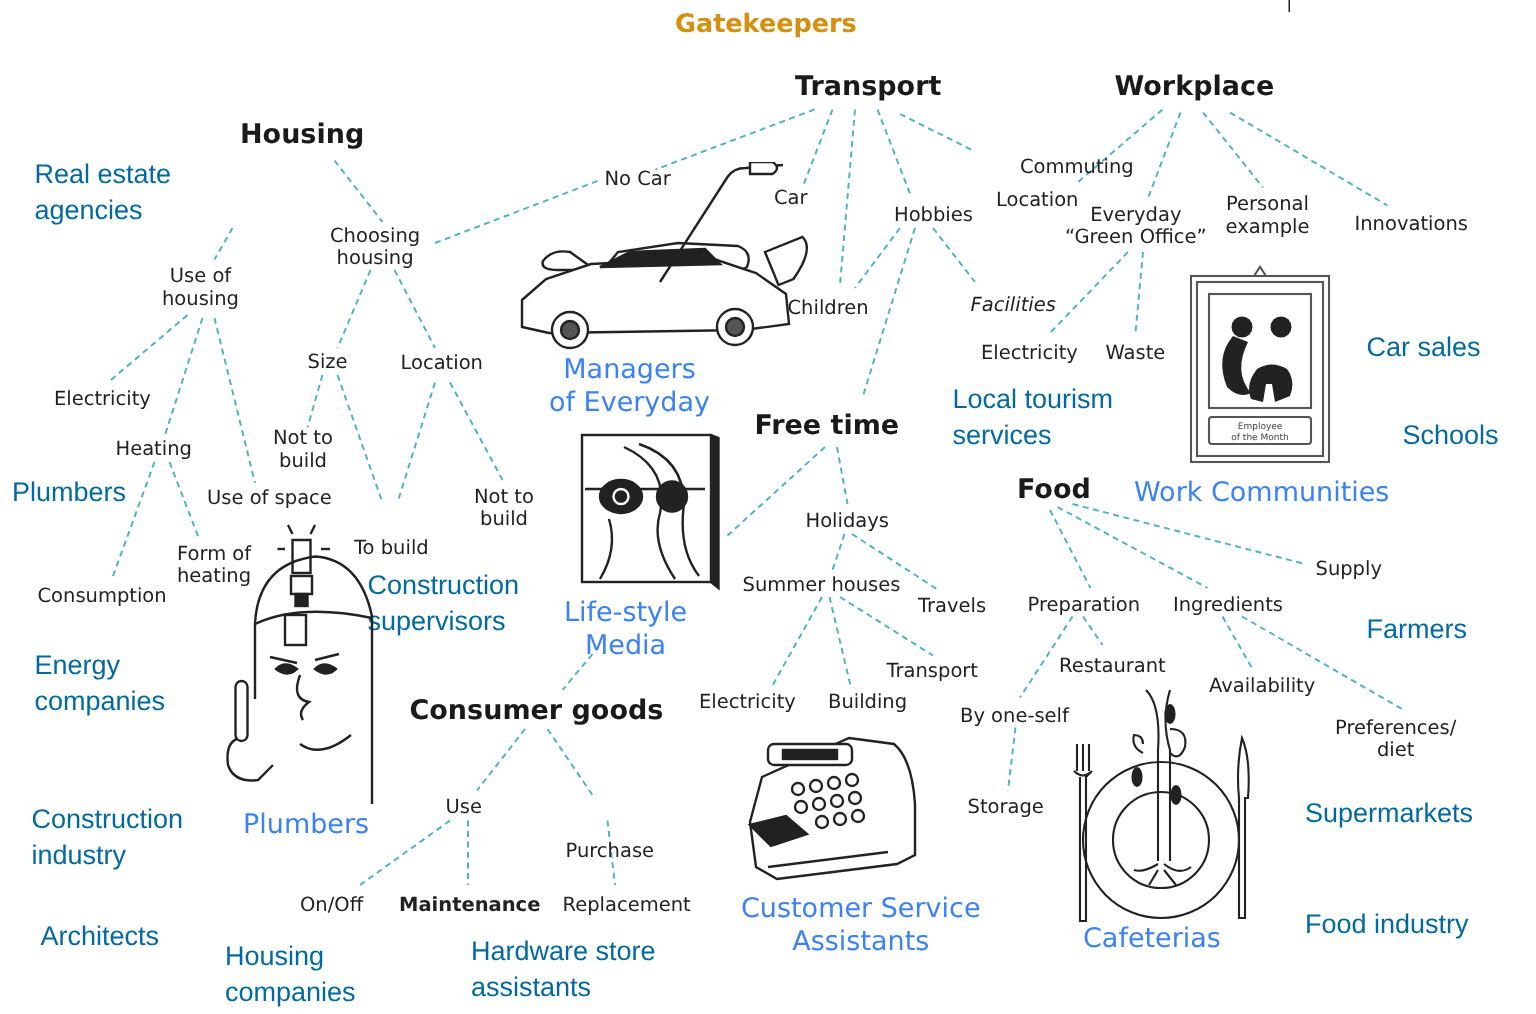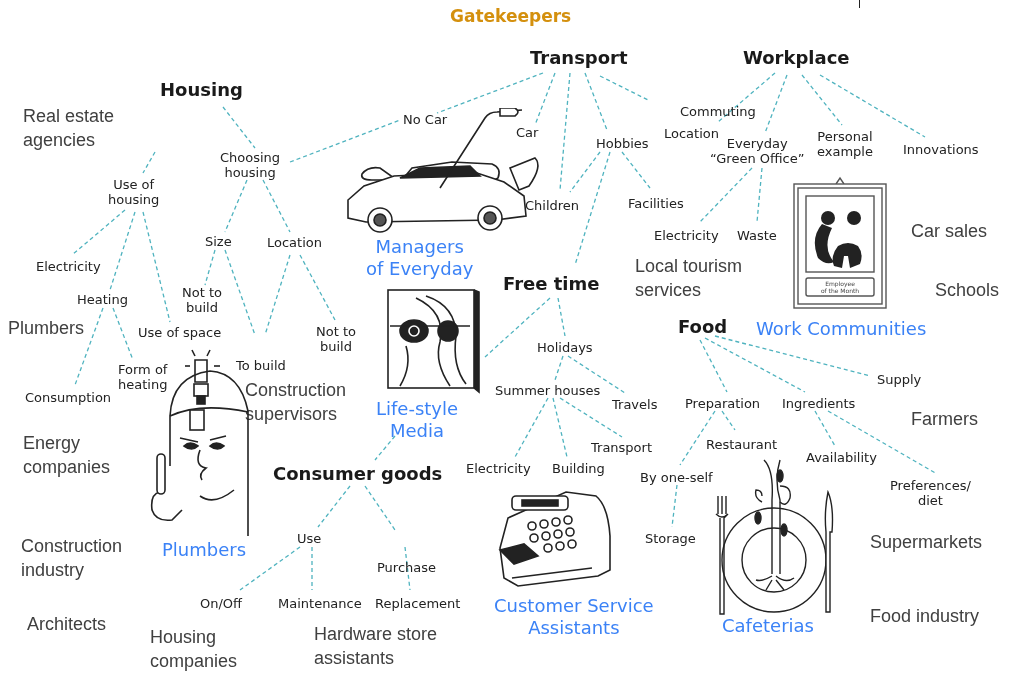--- a/index.html
+++ b/index.html
@@ -1,20 +1,20 @@
 <!DOCTYPE html>
 <html><head>
 <meta charset="utf-8">
 <style>
   html,body{margin:0;padding:0;background:#fff;}
   body{width:1024px;height:676px;position:relative;overflow:hidden;font-family:"DejaVu Sans",sans-serif;}
   .lbl{position:absolute;white-space:nowrap;color:#222;font-size:13px;line-height:15px;text-align:center;}
   .lbl.multi{white-space:pre;}
   .cat{position:absolute;white-space:nowrap;color:#1a1a1a;font-weight:bold;font-size:18px;}
-  .gk{position:absolute;white-space:pre;color:#404040;font-family:"Liberation Sans",sans-serif;font-size:18px;line-height:24px;}
+  .gk{position:absolute;white-space:pre;color:#0369a1;font-family:"Liberation Sans",sans-serif;font-size:18px;line-height:24px;}
   .role{position:absolute;white-space:pre;color:#3b82f6;font-size:18px;line-height:22px;text-align:center;font-weight:500;}
   .title{position:absolute;color:#d4900e;font-weight:bold;font-size:17px;font-family:"DejaVu Sans",sans-serif;}
   svg.lines{position:absolute;left:0;top:0;}
   svg.lines line{stroke:#4fb3bf;stroke-width:1.3;stroke-dasharray:4 3;}
   .ill{position:absolute;}
   .tick{position:absolute;left:859px;top:0;width:1px;height:8px;background:#222;}
 </style>
 </head>
 <body>
 
@@ -103,21 +103,21 @@
 build</div>
 <div class="lbl multi" style="left:118px;top:362px;">Form of
 heating</div>
 <div class="lbl" style="left:25px;top:390px;">Consumption</div>
 
 <div class="lbl" style="left:403px;top:112px;">No Car</div>
 <div class="lbl" style="left:516px;top:125px;">Car</div>
 <div class="lbl" style="left:574px;top:136px;margin-left:22px;">Hobbies</div>
 <div class="lbl" style="left:632px;top:104px;margin-left:48px;">Commuting</div>
 <div class="lbl" style="left:525px;top:198px;">Children</div>
-<div class="lbl" style="left:628px;top:196px;">Facilities</div>
+<div class="lbl" style="left:647px;top:196px;font-style:italic;">Facilities</div>
 
 <div class="lbl" style="left:664px;top:126px;">Location</div>
 <div class="lbl multi" style="left:710px;top:136px;">Everyday
 “Green Office”</div>
 <div class="lbl multi" style="left:817px;top:129px;">Personal
 example</div>
 <div class="lbl" style="left:903px;top:142px;">Innovations</div>
 <div class="lbl" style="left:654px;top:228px;">Electricity</div>
 <div class="lbl" style="left:737px;top:228px;">Waste</div>
 
@@ -134,21 +134,21 @@
 <div class="lbl" style="left:706px;top:437px;">Restaurant</div>
 <div class="lbl" style="left:806px;top:450px;">Availability</div>
 <div class="lbl" style="left:640px;top:470px;">By one-self</div>
 <div class="lbl multi" style="left:890px;top:478px;">Preferences/
 diet</div>
 <div class="lbl" style="left:645px;top:531px;">Storage</div>
 
 <div class="lbl" style="left:297px;top:531px;">Use</div>
 <div class="lbl" style="left:377px;top:532px;margin-top:28px;">Purchase</div>
 <div class="lbl" style="left:200px;top:596px;">On/Off</div>
-<div class="lbl" style="left:278px;top:596px;">Maintenance</div>
+<div class="lbl" style="left:266px;top:596px;font-weight:bold;">Maintenance</div>
 <div class="lbl" style="left:375px;top:596px;">Replacement</div>
 
 <div class="role" style="left:366px;top:236px;">Managers
 of Everyday</div>
 <div class="role" style="left:376px;top:398px;">Life-style
 Media</div>
 <div class="role" style="left:162px;top:539px;">Plumbers</div>
 <div class="role" style="left:756px;top:318px;">Work Communities</div>
 <div class="role" style="left:494px;top:595px;">Customer Service
 Assistants</div>

